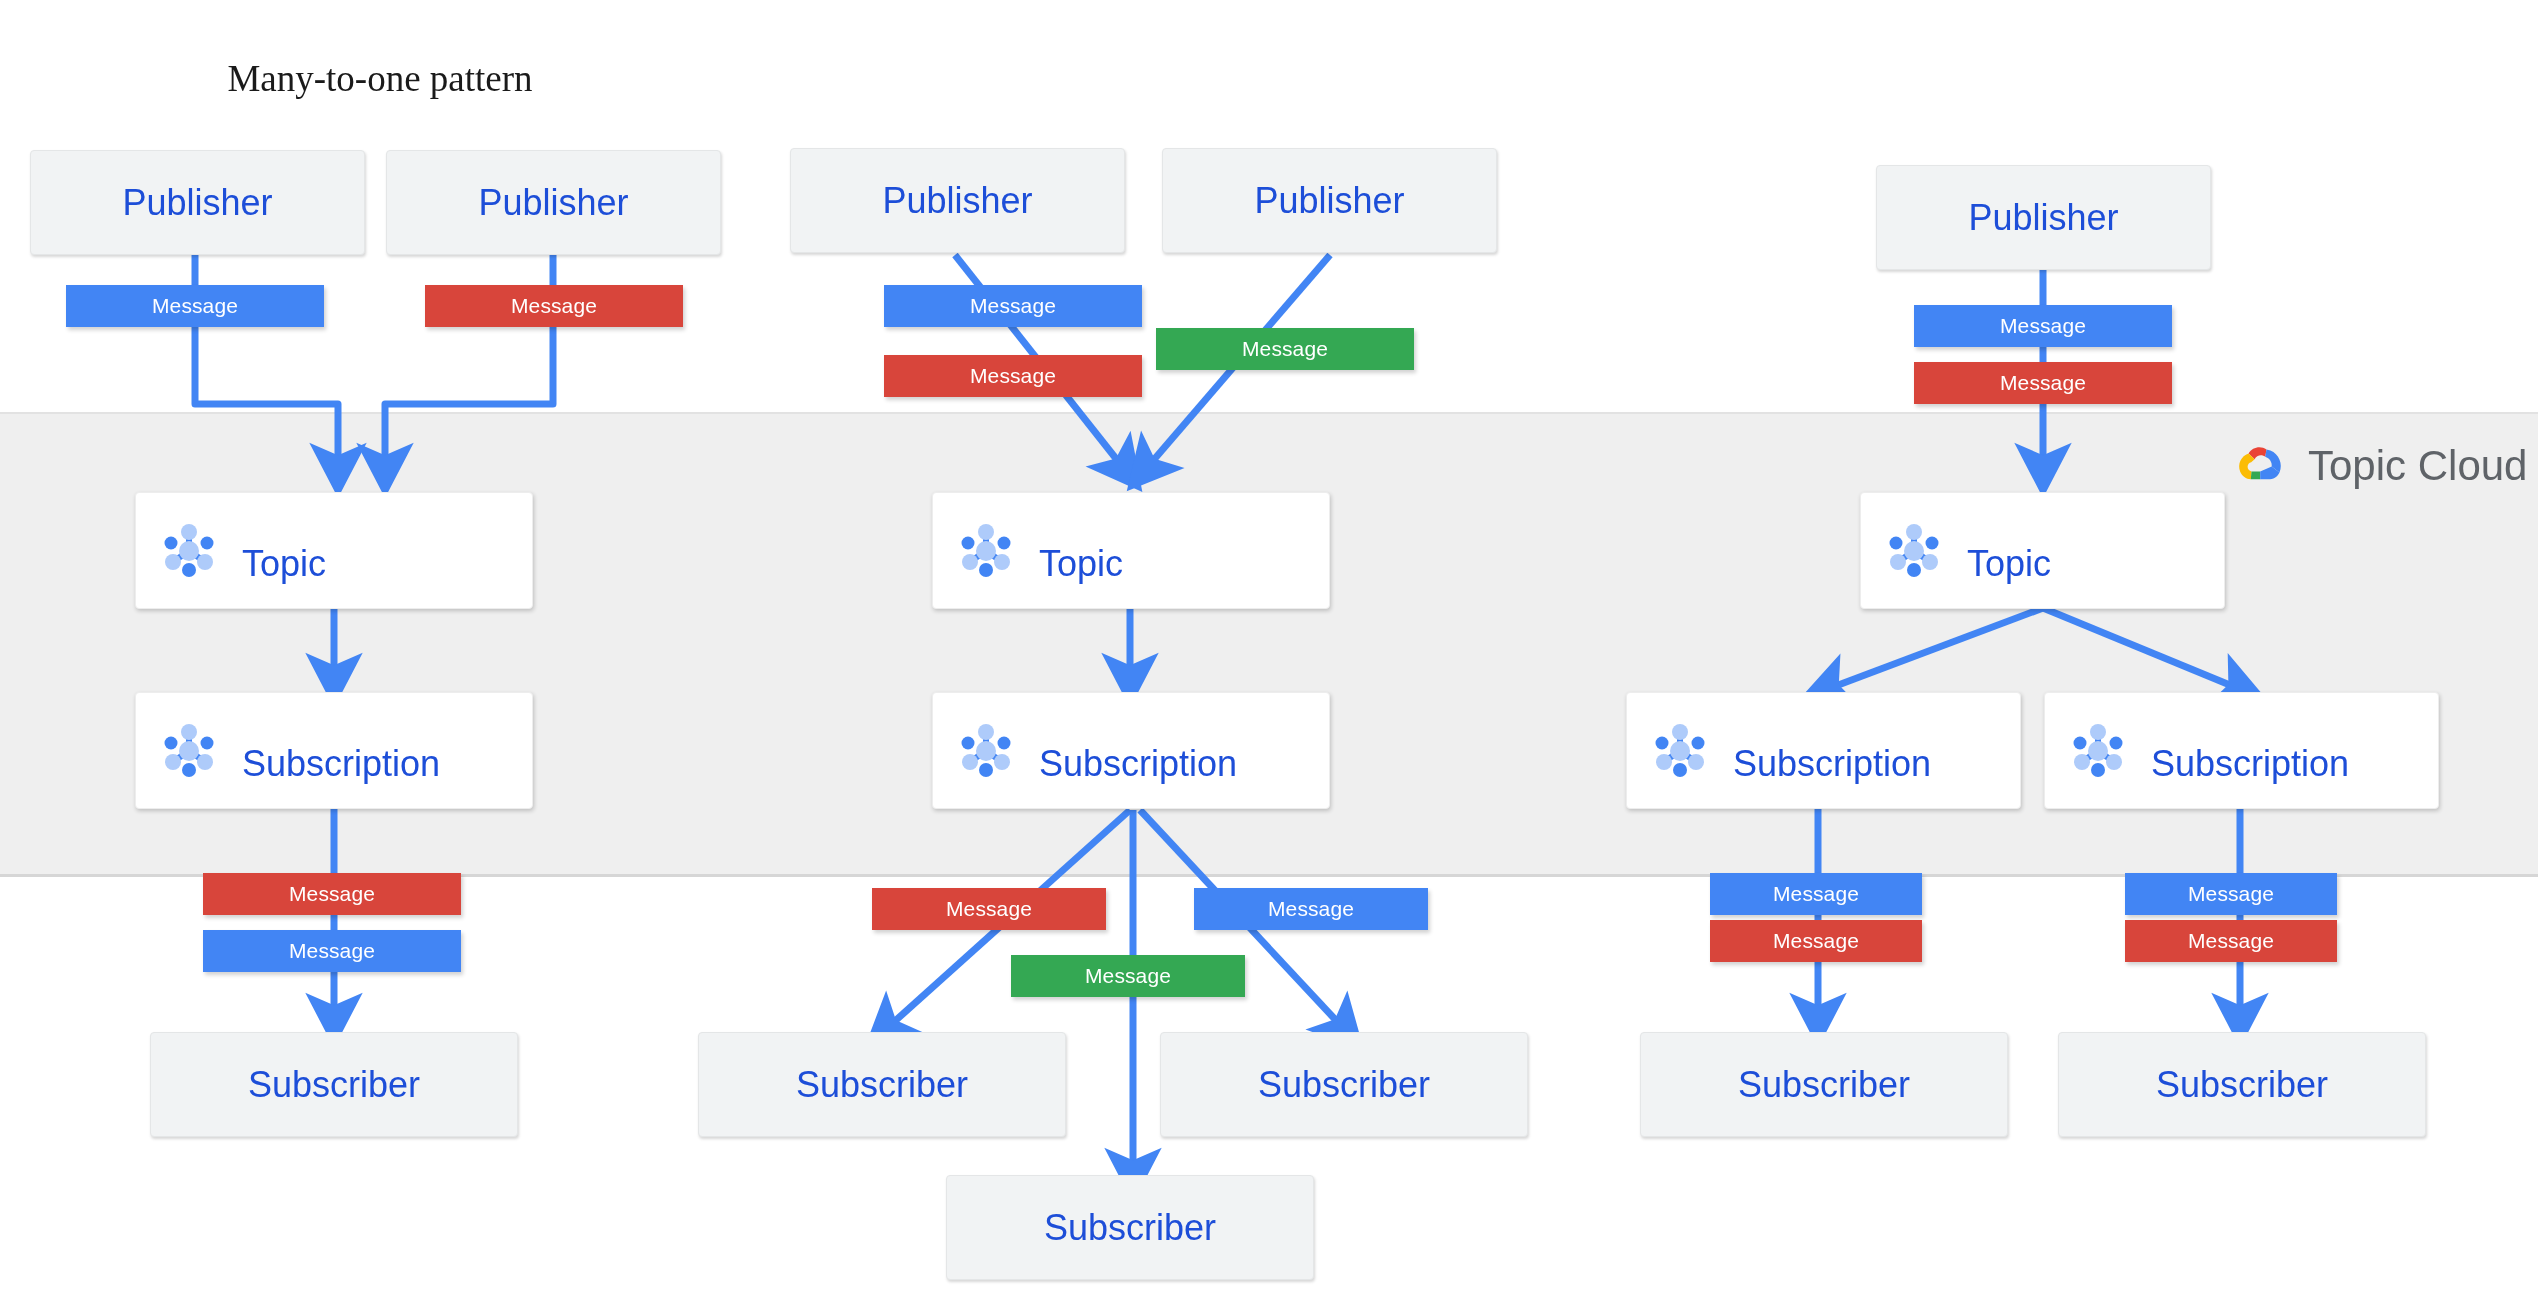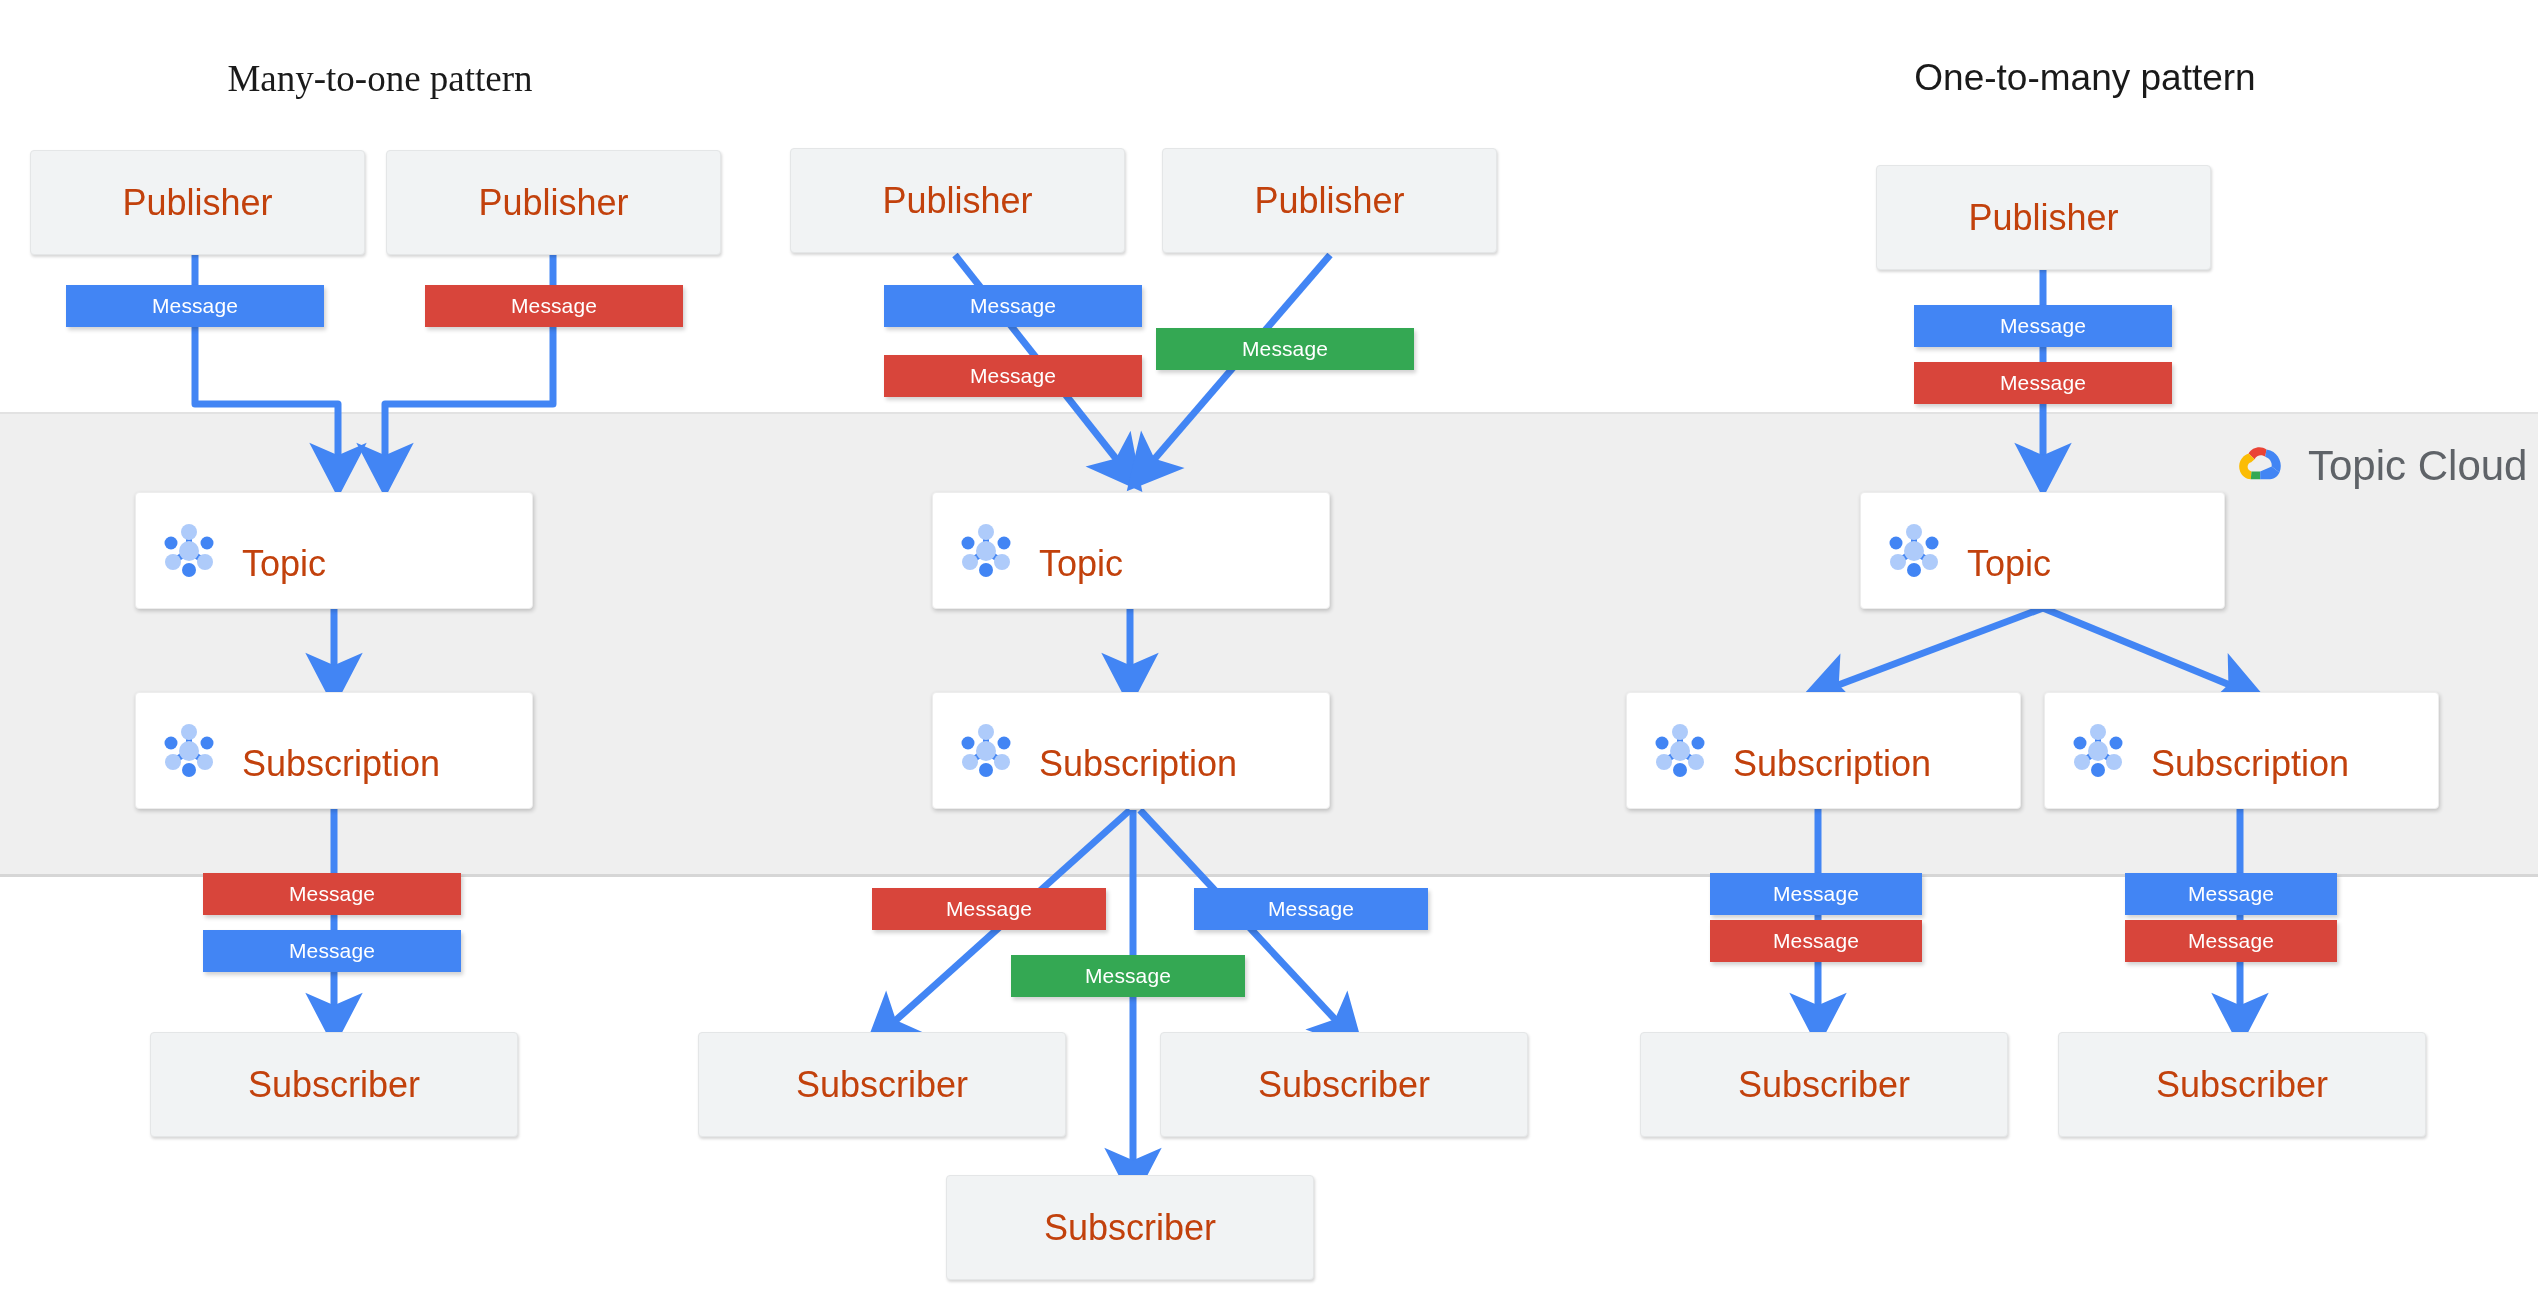--- a/index.html
+++ b/index.html
@@ -9,21 +9,21 @@
   #stage{position:absolute;left:0;top:0;width:2538px;height:1305px;}
 
   
   .cloud-band{position:absolute;left:0;width:2538px;background:#EFEFEF;
               border-top:2px solid #E2E2E2;border-bottom:3px solid #D6D6D6;}
 
   
   .node{position:absolute;box-sizing:border-box;display:flex;
         align-items:center;justify-content:center;
         border-radius:4px;}
-  .node .lbl{white-space:nowrap;color:#c2410c;}
+  .node .lbl{white-space:nowrap;color:#1d4ed8;}
 
   .node.plain{background:#F1F3F4;border:1px solid #E4E6E7;
               box-shadow:1px 2px 3px rgba(0,0,0,.16);}
   .node.white{background:#FFFFFF;border:1px solid #EDEDED;
               box-shadow:1px 2px 4px rgba(0,0,0,.20);
               justify-content:flex-start;}
   .node.white .lbl{margin-left:10px;margin-top:26px;}
 
   
   .psicon{position:relative;flex:0 0 auto;}
@@ -75,21 +75,20 @@
 
       <path d="M2043,255 L2043,470" marker-end="url(#ah)"></path>
       <path d="M2043,608 L1825,690" marker-end="url(#ah)"></path>
       <path d="M2043,608 L2242,690" marker-end="url(#ah)"></path>
       <path d="M1818,808 L1818,1020" marker-end="url(#ah)"></path>
       <path d="M2240,808 L2240,1020" marker-end="url(#ah)"></path>
     </g>
   </svg>
 
   <div class="title" style="left:60px;top:57px;width:640px;font-size:37px;font-family:Liberation Serif, serif;">Many-to-one pattern</div>
-  <div class="title" style="left:1765px;top:57px;width:640px;font-size:37px;">One-to-many pattern</div>
 
   <div class="node plain" style="left:30px;top:150px;width:335px;height:105px;">
     <span class="lbl" style="font-size:36px;">Publisher</span>
   </div>
   <div class="node plain" style="left:386px;top:150px;width:335px;height:105px;">
     <span class="lbl" style="font-size:36px;">Publisher</span>
   </div>
 
   <div class="chip" style="left:66px;top:285px;width:258px;height:42px;background:#4285F4;">
     <span style="font-size:21px;">Message</span>

